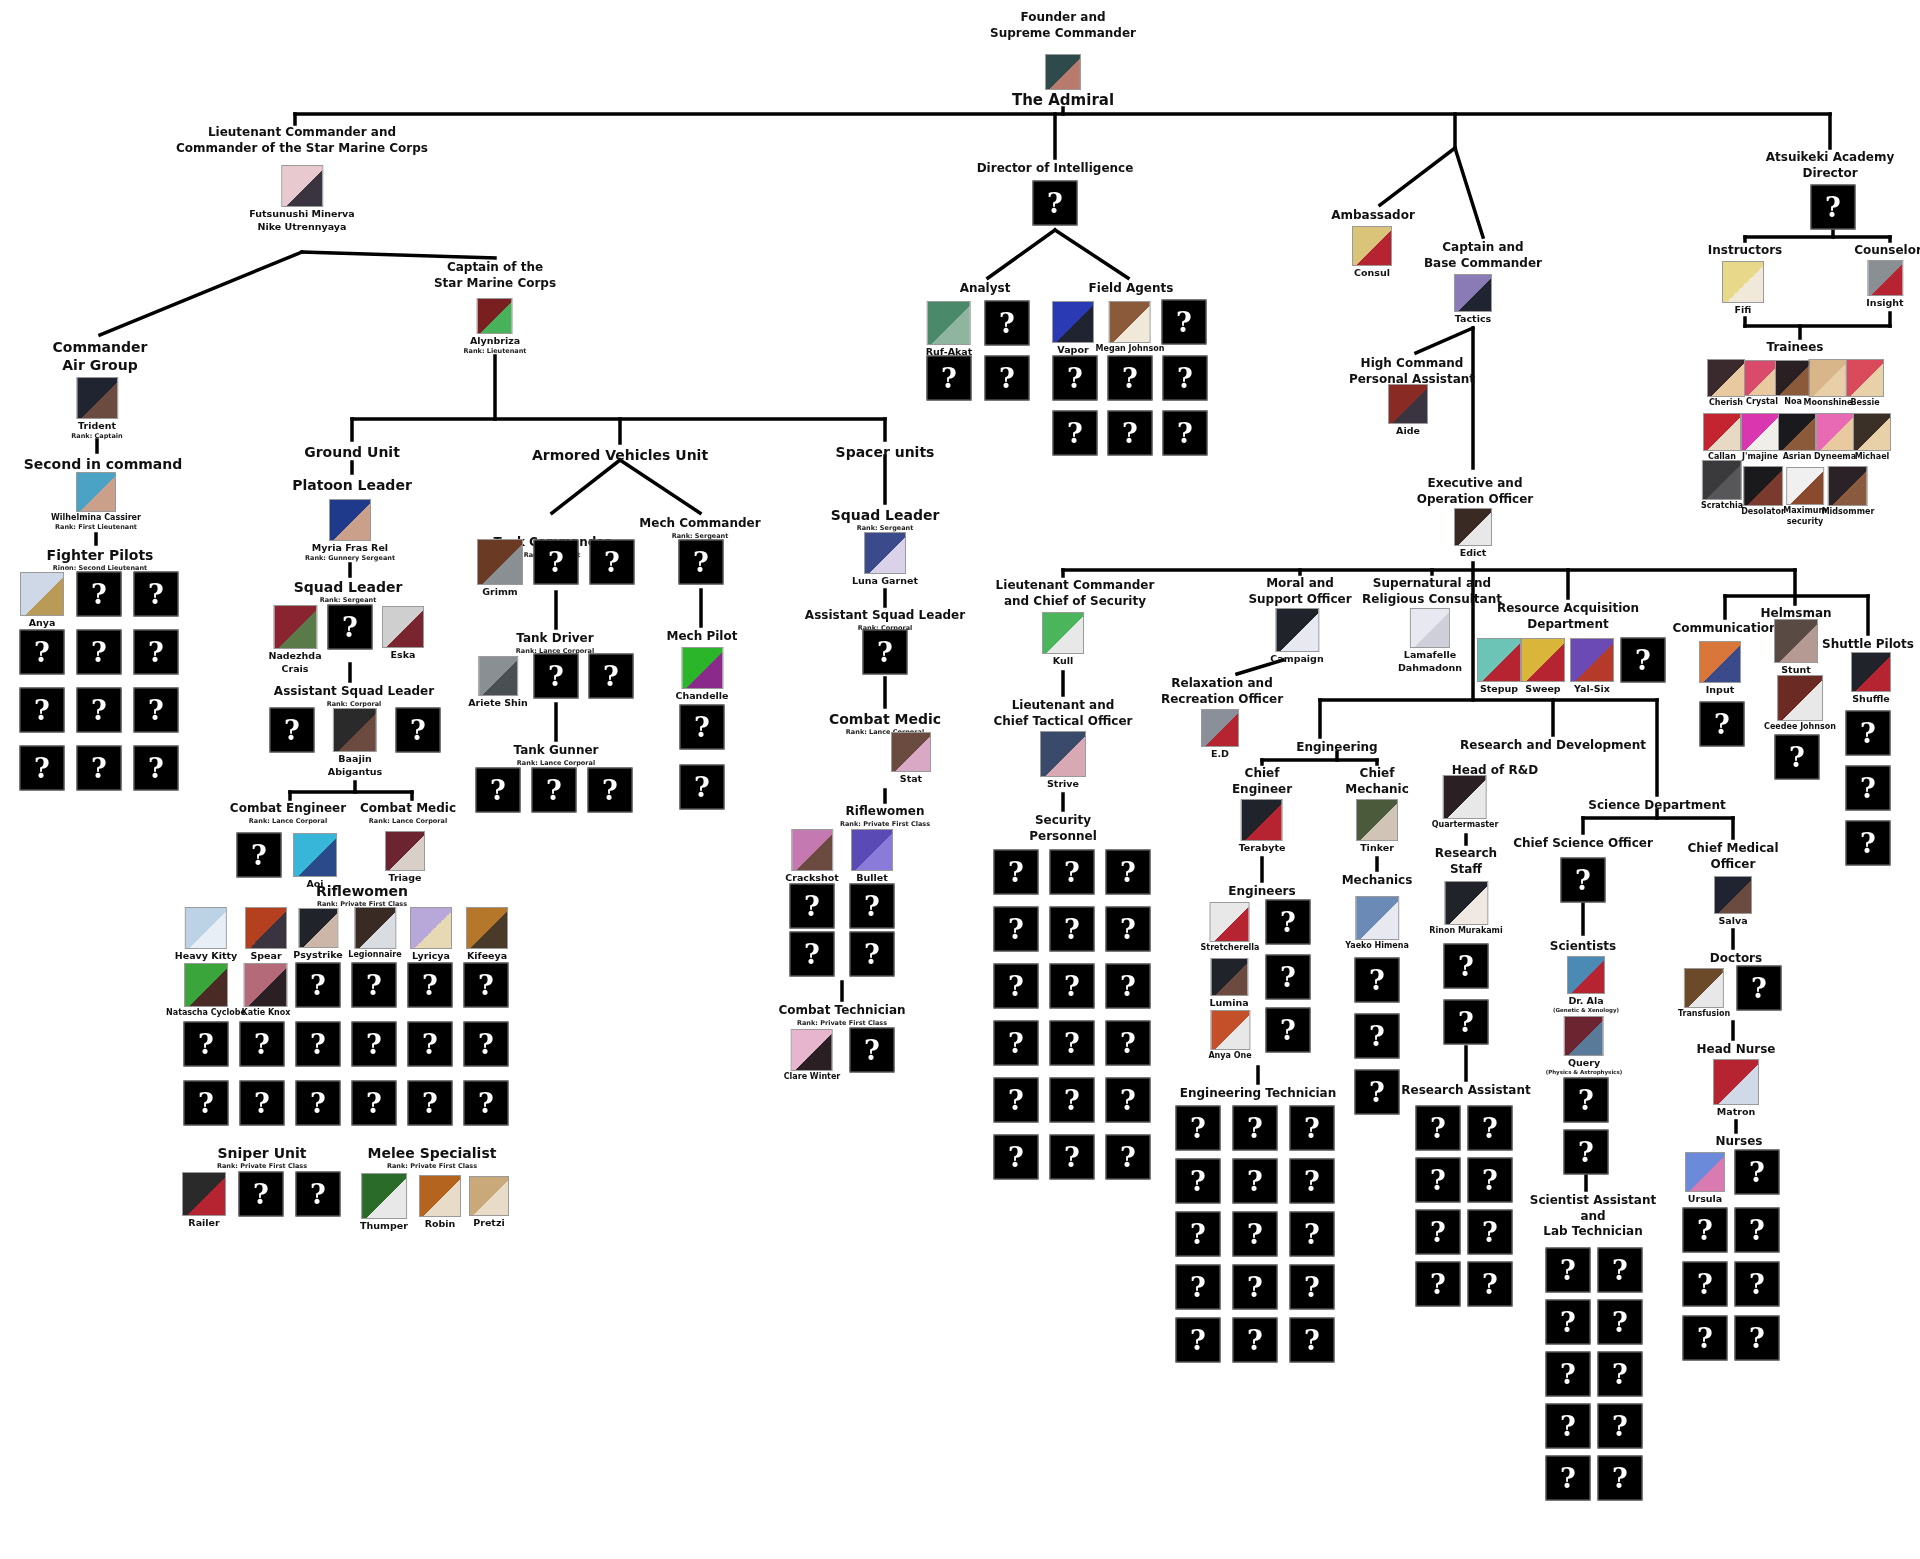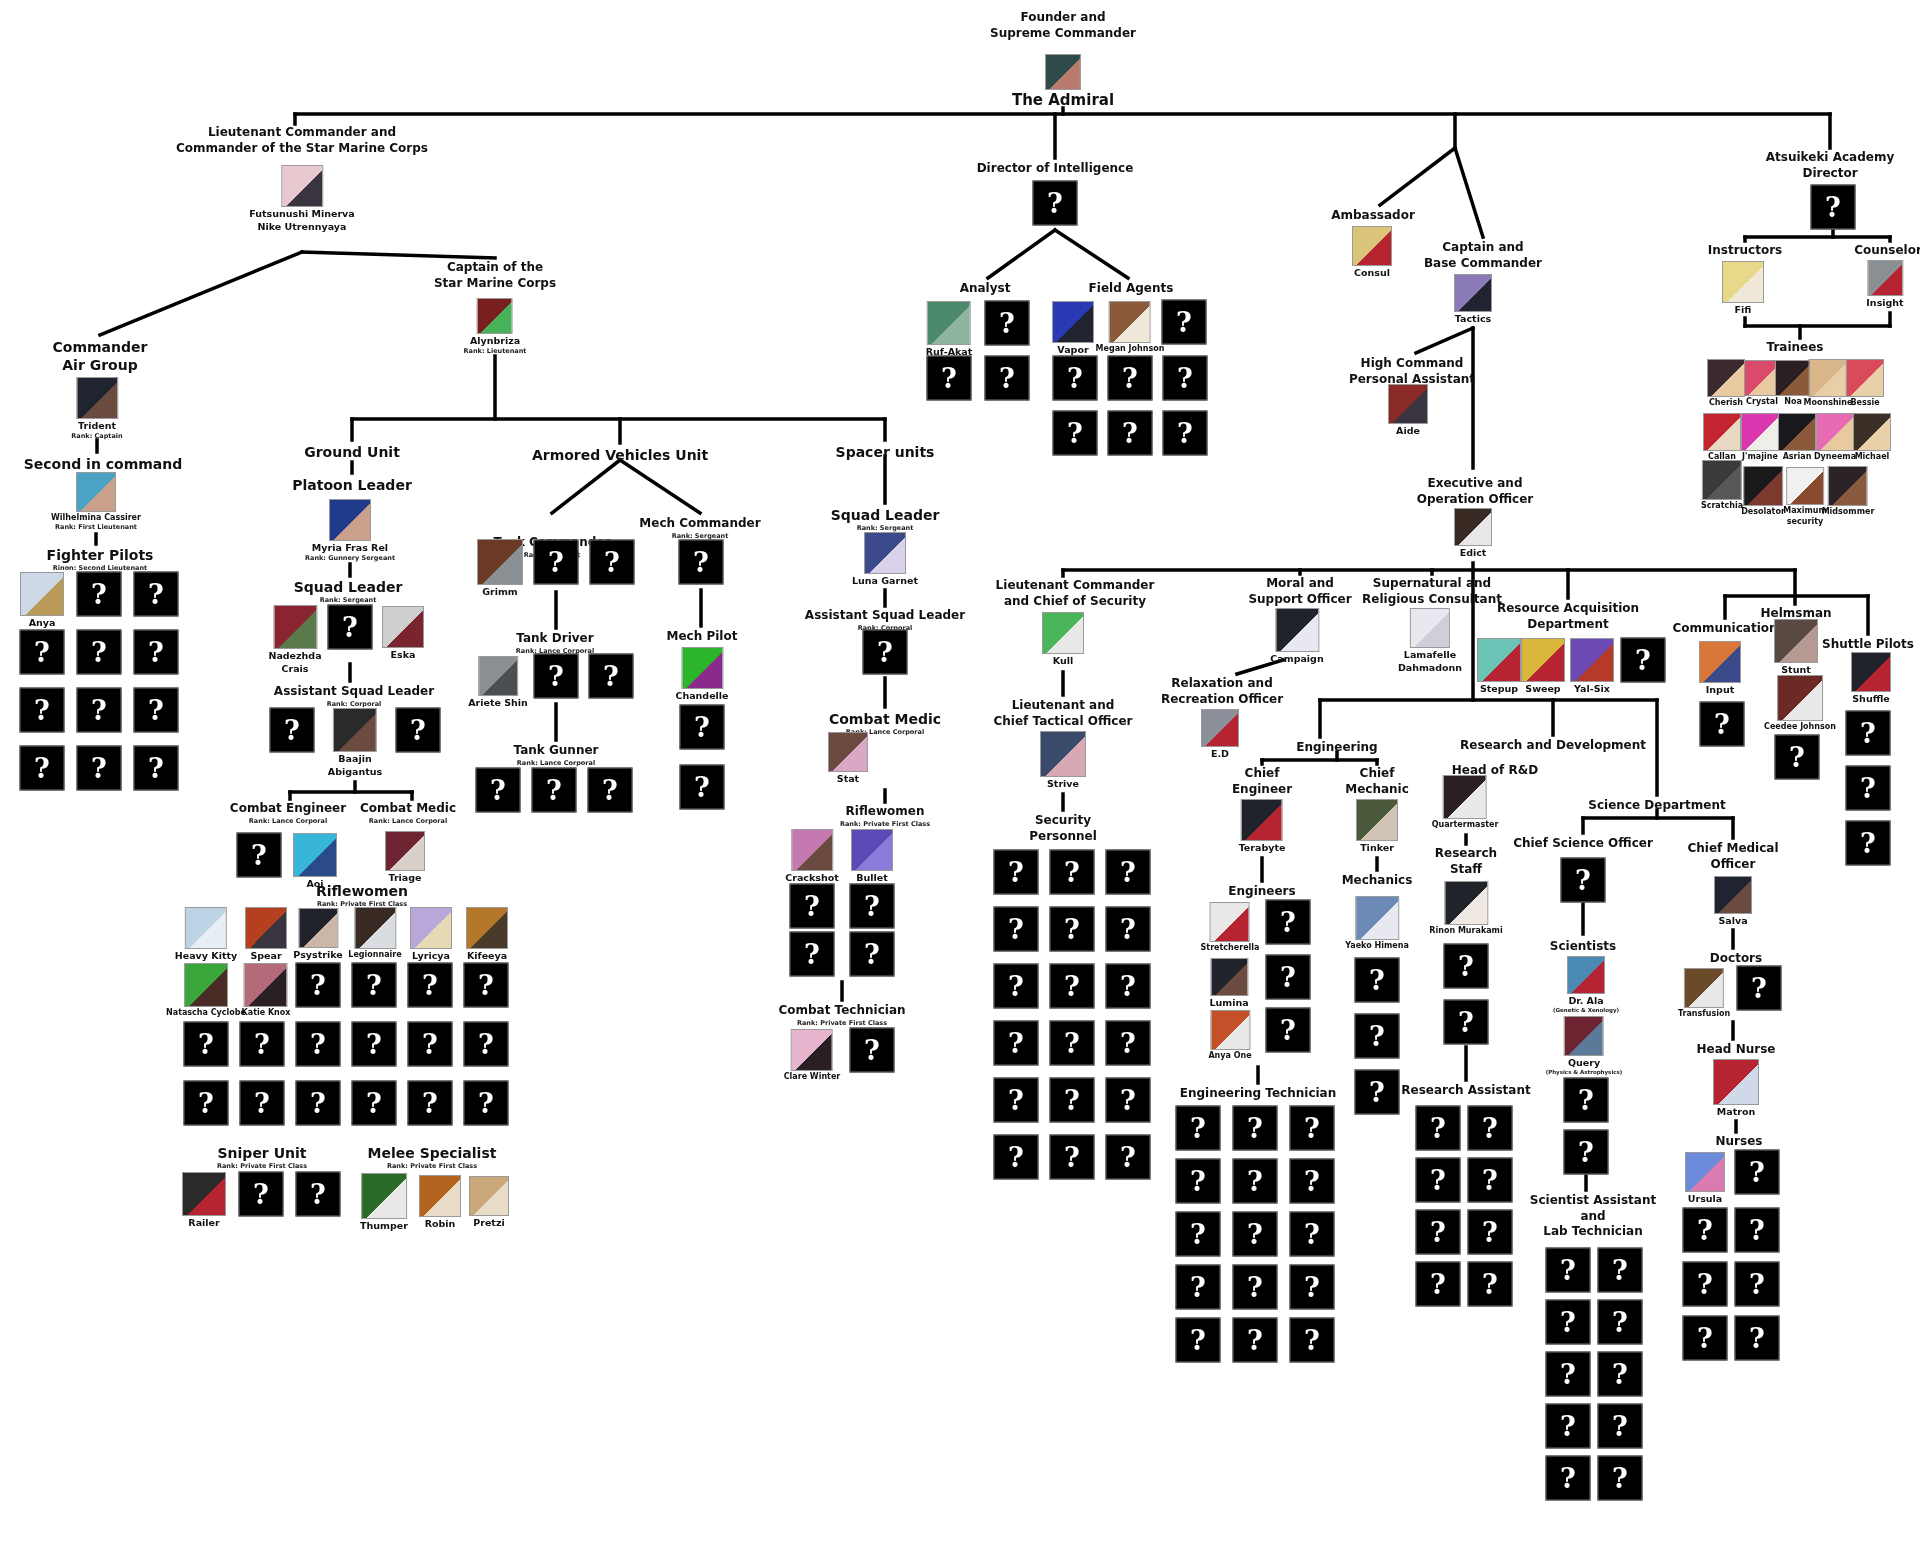--- a/index.html
+++ b/index.html
@@ -459,21 +459,21 @@
       <div class="pname">Ariete Shin</div>
     </div>
     <div class="person" style="left: 702px; top: 647px;">
       <div class="portrait" style="width: 42px; height: 42px; background: linear-gradient(135deg, rgb(42, 181, 42) 0px, rgb(42, 181, 42) 55%, rgb(138, 42, 138) 55%, rgb(138, 42, 138) 100%);"></div>
       <div class="pname">Chandelle</div>
     </div>
     <div class="person" style="left: 885px; top: 532px;">
       <div class="portrait" style="width: 42px; height: 42px; background: linear-gradient(135deg, rgb(58, 74, 138) 0px, rgb(58, 74, 138) 55%, rgb(217, 210, 232) 55%, rgb(217, 210, 232) 100%);"></div>
       <div class="pname">Luna Garnet</div>
     </div>
-    <div class="person" style="left: 848px; top: 732px; align-items: center;">
+    <div class="person" style="left: 911px; top: 732px; align-items: center;">
       <div class="portrait" style="width: 40px; height: 40px; background: linear-gradient(135deg, rgb(107, 74, 63) 0px, rgb(107, 74, 63) 55%, rgb(217, 168, 196) 55%, rgb(217, 168, 196) 100%);"></div>
       <div class="pname">Stat</div>
     </div>
     <div class="person" style="left: 812px; top: 829px;">
       <div class="portrait" style="width: 42px; height: 42px; background: linear-gradient(135deg, rgb(196, 122, 176) 0px, rgb(196, 122, 176) 55%, rgb(107, 74, 63) 55%, rgb(107, 74, 63) 100%);"></div>
       <div class="pname">Crackshot</div>
     </div>
     <div class="person" style="left: 872px; top: 829px;">
       <div class="portrait" style="width: 42px; height: 42px; background: linear-gradient(135deg, rgb(90, 74, 181) 0px, rgb(90, 74, 181) 55%, rgb(138, 122, 217) 55%, rgb(138, 122, 217) 100%);"></div>
       <div class="pname">Bullet</div>

